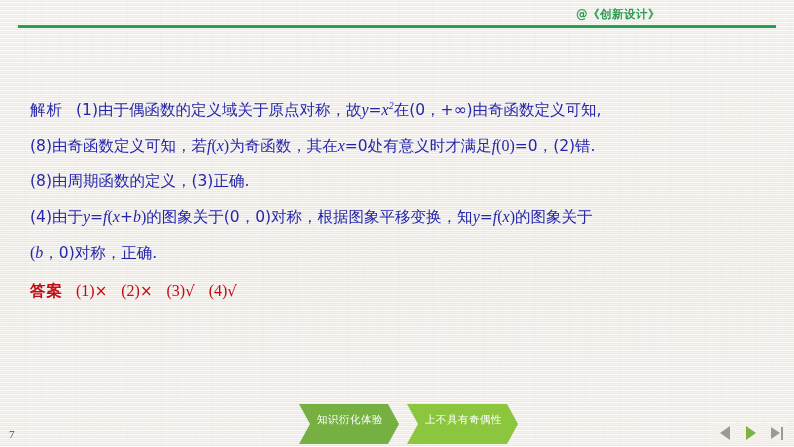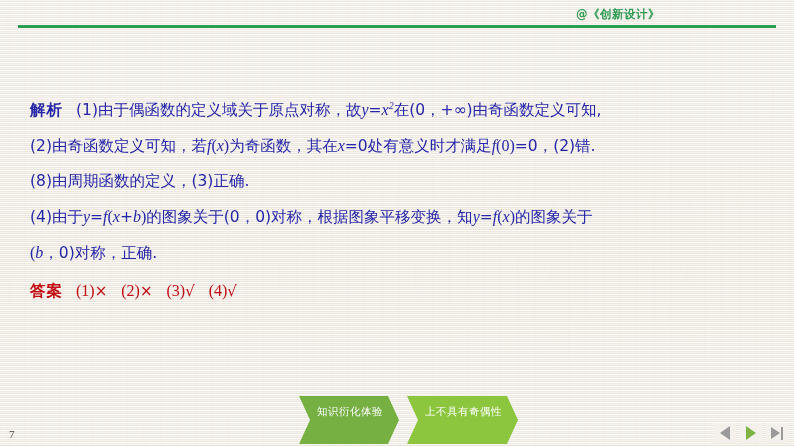--- a/index.html
+++ b/index.html
@@ -79,21 +79,21 @@
     width: 740px;
   }
   .line {
     color: #2626a8;
     font-size: 15.5px;
     line-height: 35px;
     white-space: nowrap;
     font-family: "DejaVu Sans", "Liberation Sans", sans-serif;
   }
   .lbl {
-    font-weight: bold;
+    font-weight: normal;
     letter-spacing: 1px;
   }
   .gap { display: inline-block; width: 13px; }
   .var {
     font-family: "Liberation Serif", "DejaVu Serif", serif;
     font-style: italic;
     font-size: 16px;
   }
   .fn {
     font-family: "Liberation Serif", "DejaVu Serif", serif;
@@ -157,21 +157,21 @@
   .banner {
     position: relative;
     height: 32px;
     display: flex;
     align-items: center;
     justify-content: center;
     color: #ffffff;
     font-size: 10.5px;
     letter-spacing: 0.5px;
     font-family: Liberation Sans, sans-serif;
-    padding: 0 16px 16px 18px;
+    padding: 0 16px 8px 18px;
     background: #76b043;
     clip-path: polygon(0% 0%, calc(100% - 11px) 0%, 100% 50%, calc(100% - 11px) 100%, 0% 100%, 11px 50%);
   }
   .banner.b1 { background: #76b043; }
   .banner.b2 { background: #76b043; }
   .banner.b3 { background: #8cc63e; }
 
   #nav-arrows {
     position: absolute;
     right: 6px;
@@ -224,21 +224,21 @@
   </div>
 
   <div id="body">
 
     <div class="line">
       <span class="lbl">解析</span><span class="gap"></span><span><span>(1)由于偶函数的定义域关于原点对称，故</span><span class="var">y</span><span>=</span><span class="var">x</span><sup class="exp">2</sup><span>在(0，</span><span>+∞)由奇函数定义可知,</span></span>
     </div>
 
 
     <div class="line">
-      <span><span>(2)由奇函数定义可知，若</span><span class="fn">f</span><span class="num">(</span><span class="var">x</span><span class="num">)</span><span>为奇函数，其在</span><span class="var">x</span><span>=0处有意义时才满足</span><span class="fn">f</span><span class="num">(0)</span><span>=0，</span><span>(2)错.</span></span>
+      <span><span>(8)由奇函数定义可知，若</span><span class="fn">f</span><span class="num">(</span><span class="var">x</span><span class="num">)</span><span>为奇函数，其在</span><span class="var">x</span><span>=0处有意义时才满足</span><span class="fn">f</span><span class="num">(0)</span><span>=0，</span><span>(2)错.</span></span>
     </div>
 
     <div class="line">
       <span><span>(8)由周期函数的定义，(3)正确.</span></span>
     </div>
 
     <div class="line">
       <span><span>(4)由于</span><span class="var">y</span><span>=</span><span class="fn">f</span><span class="num">(</span><span class="var">x</span><span>+</span><span class="var">b</span><span class="num">)</span><span>的图象关于(0，0)对称，根据图象平移变换，知</span><span class="var">y</span><span>=</span><span class="fn">f</span><span class="num">(</span><span class="var">x</span><span class="num">)</span><span>的图象关于</span></span>
     </div>
 

